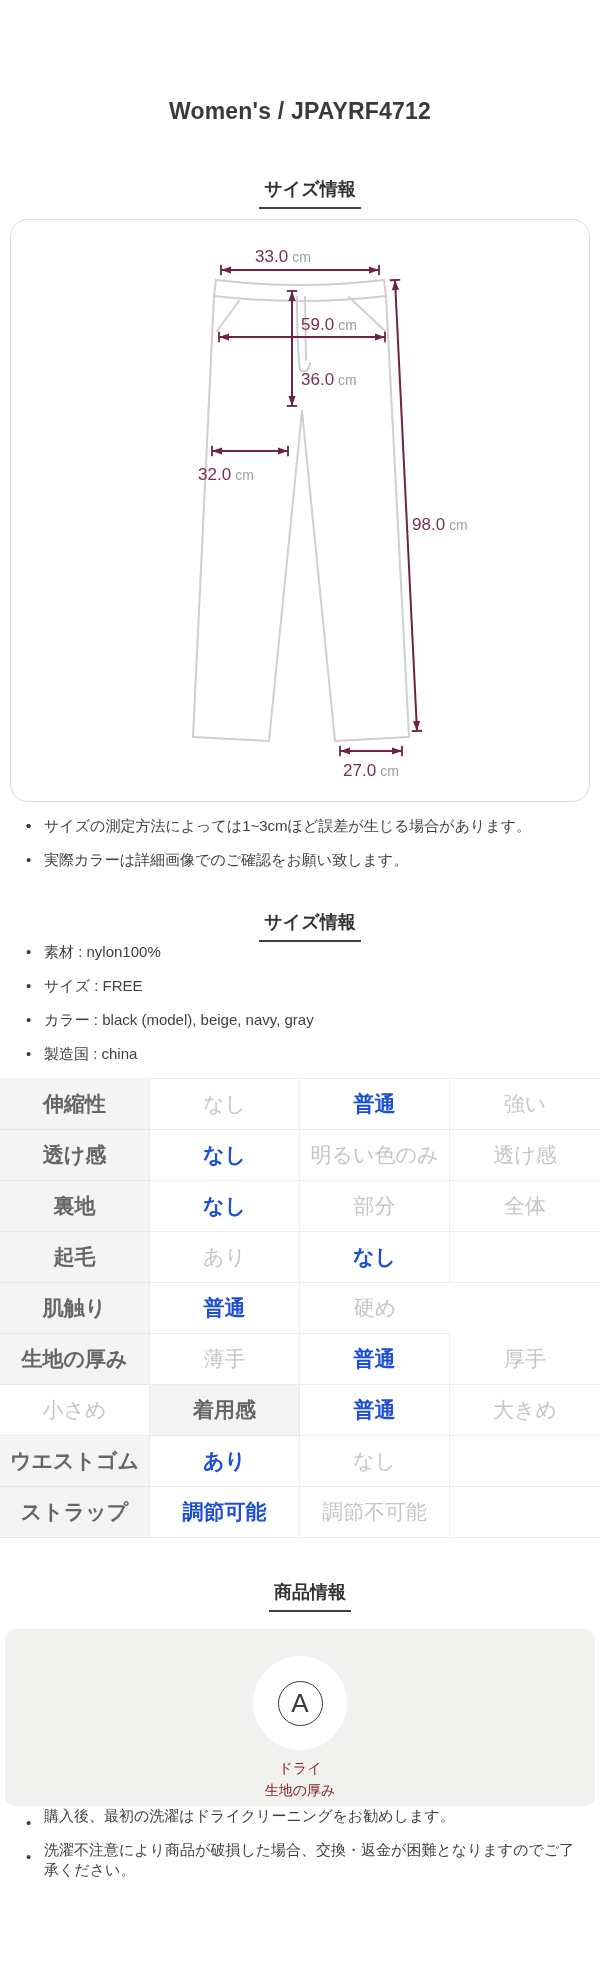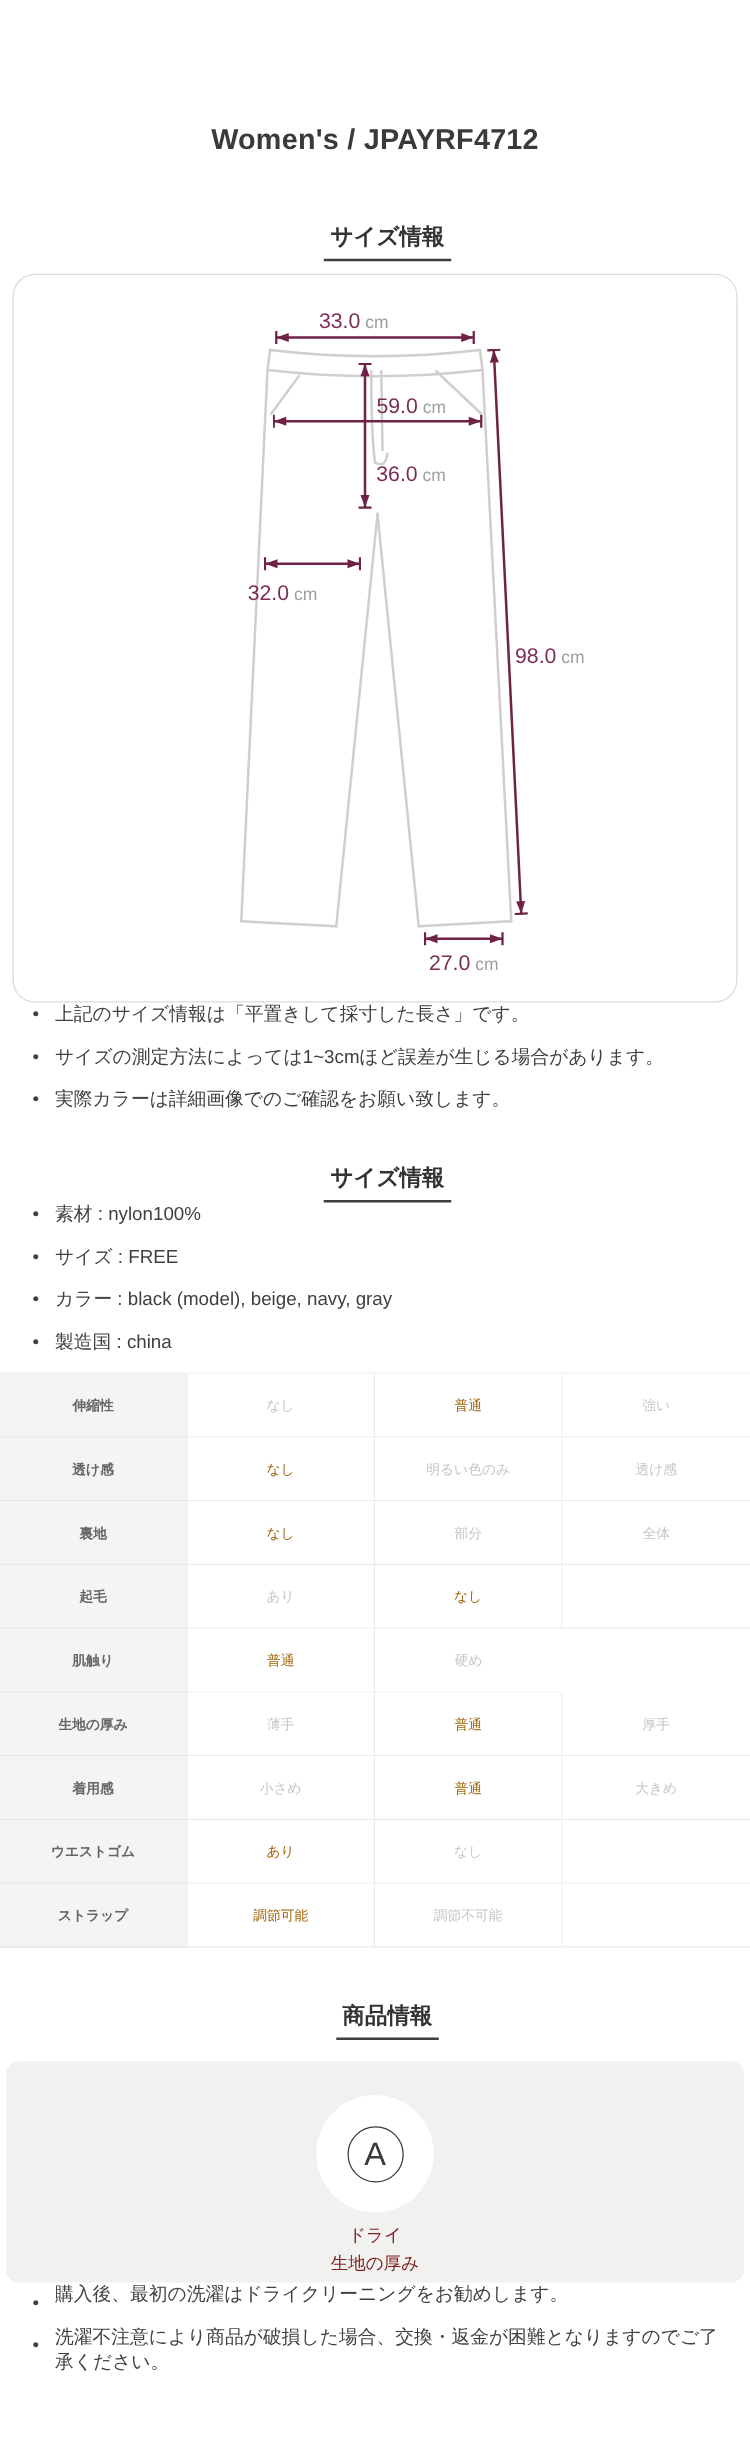--- a/index.html
+++ b/index.html
@@ -37,29 +37,29 @@
   .notes-1{margin-top:24px;}
   .notes-2{margin-top:12px;}
   .notes-3{margin-top:26px;}
   .notes-3 li{line-height:33px;margin-bottom:1px;}
   .notes-3 li .dot{line-height:33px;}
 
   .attr-table{margin-top:2px;border-top:1px solid #ededed;}
   .attr-row{display:grid;grid-template-columns:150px 150px 150px 150px;height:51px;}
   .attr-cell{
     display:flex;align-items:center;justify-content:center;
-    font-size:11px;border-right:1px solid #ededed;border-bottom:1px solid #ededed;
+    font-size:21px;border-right:1px solid #ededed;border-bottom:1px solid #ededed;
     background:#fff;color:#c6c6c6;
   }
   .attr-cell:last-child{border-right:none;}
   .attr-label{
     background:#f4f4f4;color:#666;font-weight:700;
     border-right:1px solid #e9e9e9;border-bottom:1px solid #e6e6e6;
   }
-  .attr-cell.selected{color:#a16207;font-weight:400;}
+  .attr-cell.selected{color:#1d4ed8;font-weight:700;}
 
   .care-panel{
     margin:17px 5px 0 5px;height:177px;background:#f1f1f0;border-radius:10px;
     display:flex;flex-direction:column;align-items:center;
   }
   .care-circle{
     margin-top:27px;width:94px;height:94px;border-radius:50%;background:#ffffff;
     display:flex;align-items:center;justify-content:center;
   }
   .care-symbol{
@@ -118,21 +118,21 @@
     <text x="272" y="42" text-anchor="middle"><tspan class="m-num">33.0</tspan><tspan class="m-unit" dx="4">cm</tspan></text>
     <text x="318" y="110" text-anchor="middle"><tspan class="m-num">59.0</tspan><tspan class="m-unit" dx="4">cm</tspan></text>
     <text x="290" y="165" text-anchor="start"><tspan class="m-num">36.0</tspan><tspan class="m-unit" dx="4">cm</tspan></text>
     <text x="215" y="260" text-anchor="middle"><tspan class="m-num">32.0</tspan><tspan class="m-unit" dx="4">cm</tspan></text>
     <text x="401" y="310" text-anchor="start"><tspan class="m-num">98.0</tspan><tspan class="m-unit" dx="4">cm</tspan></text>
     <text x="360" y="556" text-anchor="middle"><tspan class="m-num">27.0</tspan><tspan class="m-unit" dx="4">cm</tspan></text>
   </svg>
 </div>
 
 <ul class="notes notes-1">
-    <li><span class="dot">•</span><span>上記のサイズ情報は「平置きして採寸した長さ」です。</span></li>
+    <li><span class="dot">•</span></li>
     <li><span class="dot">•</span><span>サイズの測定方法によっては1~3cmほど誤差が生じる場合があります。</span></li>
     <li><span class="dot">•</span><span>実際カラーは詳細画像でのご確認をお願い致します。</span></li>
   </ul>
 
 <div class="section-heading h-size2">
   <span class="underlined">サイズ情報</span>
 </div>
 
 <ul class="notes notes-2">
     <li><span class="dot">•</span><span>素材 : nylon100%</span></li>
@@ -171,22 +171,22 @@
       <div class="attr-cell selected">普通</div>
       <div class="attr-cell">硬め</div>
     </div>
     <div class="attr-row">
       <div class="attr-cell attr-label">生地の厚み</div>
       <div class="attr-cell">薄手</div>
       <div class="attr-cell selected">普通</div>
       <div class="attr-cell">厚手</div>
     </div>
     <div class="attr-row">
+      <div class="attr-cell">小さめ</div>
       <div class="attr-cell attr-label">着用感</div>
-      <div class="attr-cell">小さめ</div>
       <div class="attr-cell selected">普通</div>
       <div class="attr-cell">大きめ</div>
     </div>
     <div class="attr-row">
       <div class="attr-cell attr-label">ウエストゴム</div>
       <div class="attr-cell selected">あり</div>
       <div class="attr-cell">なし</div>
       <div class="attr-cell"></div>
     </div>
     <div class="attr-row">

